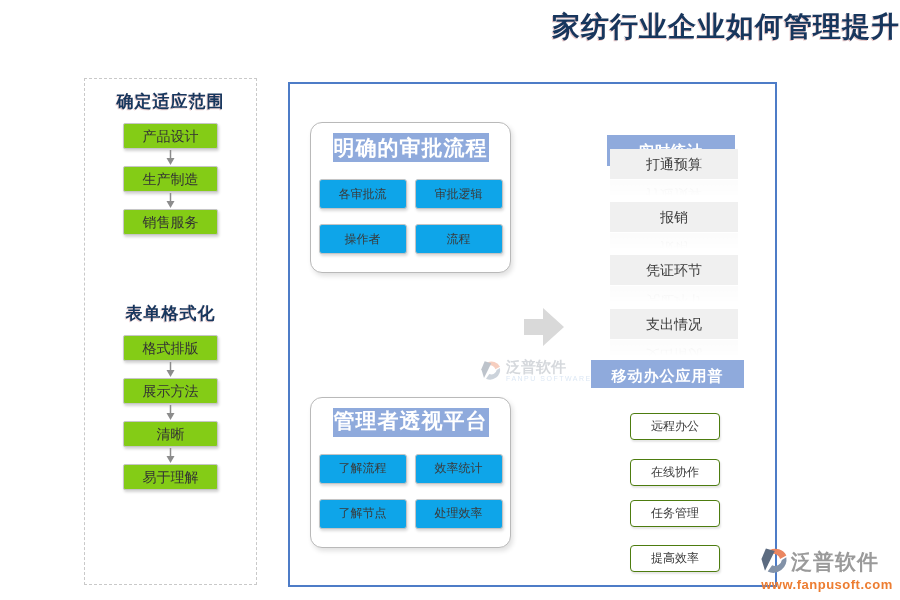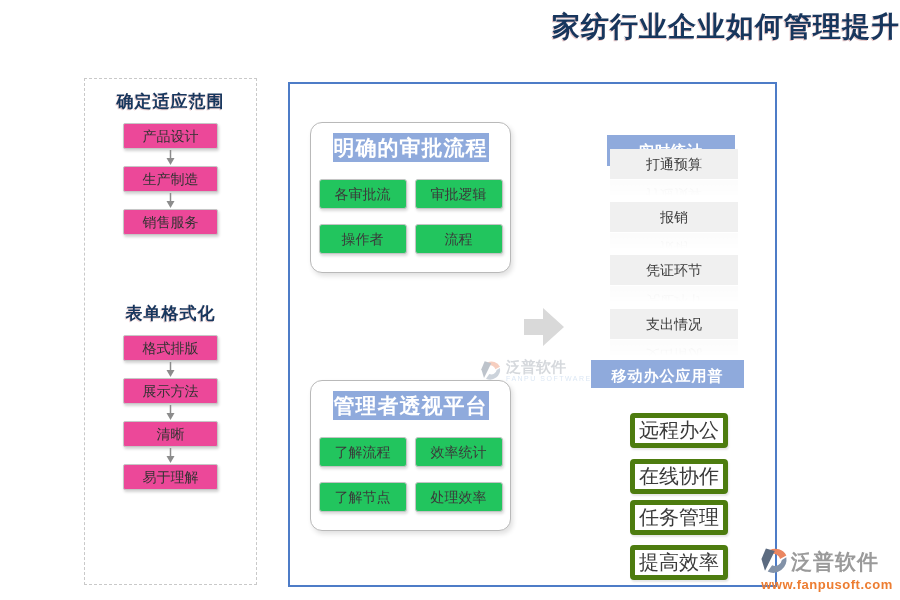--- a/index.html
+++ b/index.html
@@ -22,51 +22,51 @@
   .sb-head-row{line-height:22px;}
   .sb-head-row.first{margin-top:-12px;}
   .sb-head-row.second{margin-top:44px;}
   .sb-heading{
     display:inline-block;background:#fff;padding:0 8px;
     font-size:17px;font-weight:bold;color:#17365d;letter-spacing:1px;
     text-shadow:-1px 1px 0 rgba(170,40,40,.2);
     margin-top:24px;
   }
   .step-box{
-    width:93px;height:24px;line-height:24px;margin:0 auto;background:#ec4899;
+    width:93px;height:24px;line-height:24px;margin:0 auto;background:#84cc16;
     border:1px solid #c6c6c6;border-radius:2px;
     box-shadow:1px 2px 3px rgba(0,0,0,.18);
     font-size:14px;color:#333;
   }
   .step-box.mt{margin-top:10px;}
   .v-arrow{height:17px;display:flex;align-items:center;justify-content:center;}
   
   .panel{
     position:absolute;left:288px;top:82px;width:485px;height:501px;
     border:2px solid #4d7cc7;background:#fff;
   }
   .group{
     position:absolute;left:20px;width:199px;height:149px;
     border:1.5px solid #b9b9b9;border-radius:12px;background:#fff;
     box-shadow:2px 3px 5px rgba(0,0,0,.12);text-align:center;
   }
-  .group.g1{top:38px;} .group.g2{top:296px;}
+  .group.g1{top:38px;} .group.g2{top:313px;font-family:Liberation Mono, monospace;}
   .group-header{
     margin:10px auto 0;width:156px;height:29px;line-height:29px;
     background:#8faadc;color:#fff;font-weight:bold;font-size:21px;
     letter-spacing:1px;
   }
   .group-items{
     display:grid;grid-template-columns:88px 88px;column-gap:8px;row-gap:15px;
     justify-content:center;margin-top:17px;
   }
   .item-box{
-    height:28px;line-height:28px;background:#22c55e;border:1px solid #c4c4c4;
+    height:28px;line-height:28px;background:#0ea5e9;border:1px solid #c4c4c4;
     border-radius:3px;box-shadow:1px 2px 3px rgba(0,0,0,.15);
-    font-size:14px;color:#3a3a3a;
+    font-size:12px;color:#3a3a3a;
   }
   
   .col-header{
     position:absolute;background:#8faadc;color:#fff;font-weight:bold;
     font-size:15px;text-align:center;letter-spacing:1px;
   }
   .stats-header{left:317px;top:23px;width:128px;height:31px;line-height:31px;margin-top:28px;}
   .mobile-header{left:301px;top:276px;width:153px;height:28px;line-height:32px;}
   .stat-box{
     position:absolute;left:320px;width:128px;height:30px;line-height:30px;
@@ -79,23 +79,23 @@
   .refl-inner{
     height:30px;line-height:30px;background:#f0f0f0;text-align:center;
     font-size:14px;color:#9a9a9a;transform:scaleY(-1);
   }
   .refl::after{
     content:'';position:absolute;left:0;top:0;right:0;bottom:0;
     background:linear-gradient(to bottom,rgba(255,255,255,.45),#ffffff 92%);
   }
   .mobile-box{
     position:absolute;left:340px;width:88px;height:25px;line-height:25px;
-    background:#fff;border:5px solid #4d7c0f;border-radius:4px;
+    background:#fff;border:1px solid #4d7c0f;border-radius:4px;
     box-shadow:1px 2px 2px rgba(0,0,0,.10);
-    text-align:center;font-size:20px;color:#3a3a3a;
+    text-align:center;font-size:12px;color:#3a3a3a;
   }
   
   .big-arrow{position:absolute;left:234px;top:223px;}
   .watermark{
     position:absolute;left:188px;top:274px;display:flex;align-items:flex-start;
     opacity:.4;
   }
   .watermark .wm-text{margin-left:4px;text-align:left;}
   .wm-brand{font-size:15px;font-weight:bold;color:#98a0aa;line-height:17px;}
   .wm-sub{font-size:7px;color:#a8c4e4;letter-spacing:1.5px;line-height:8px;}

